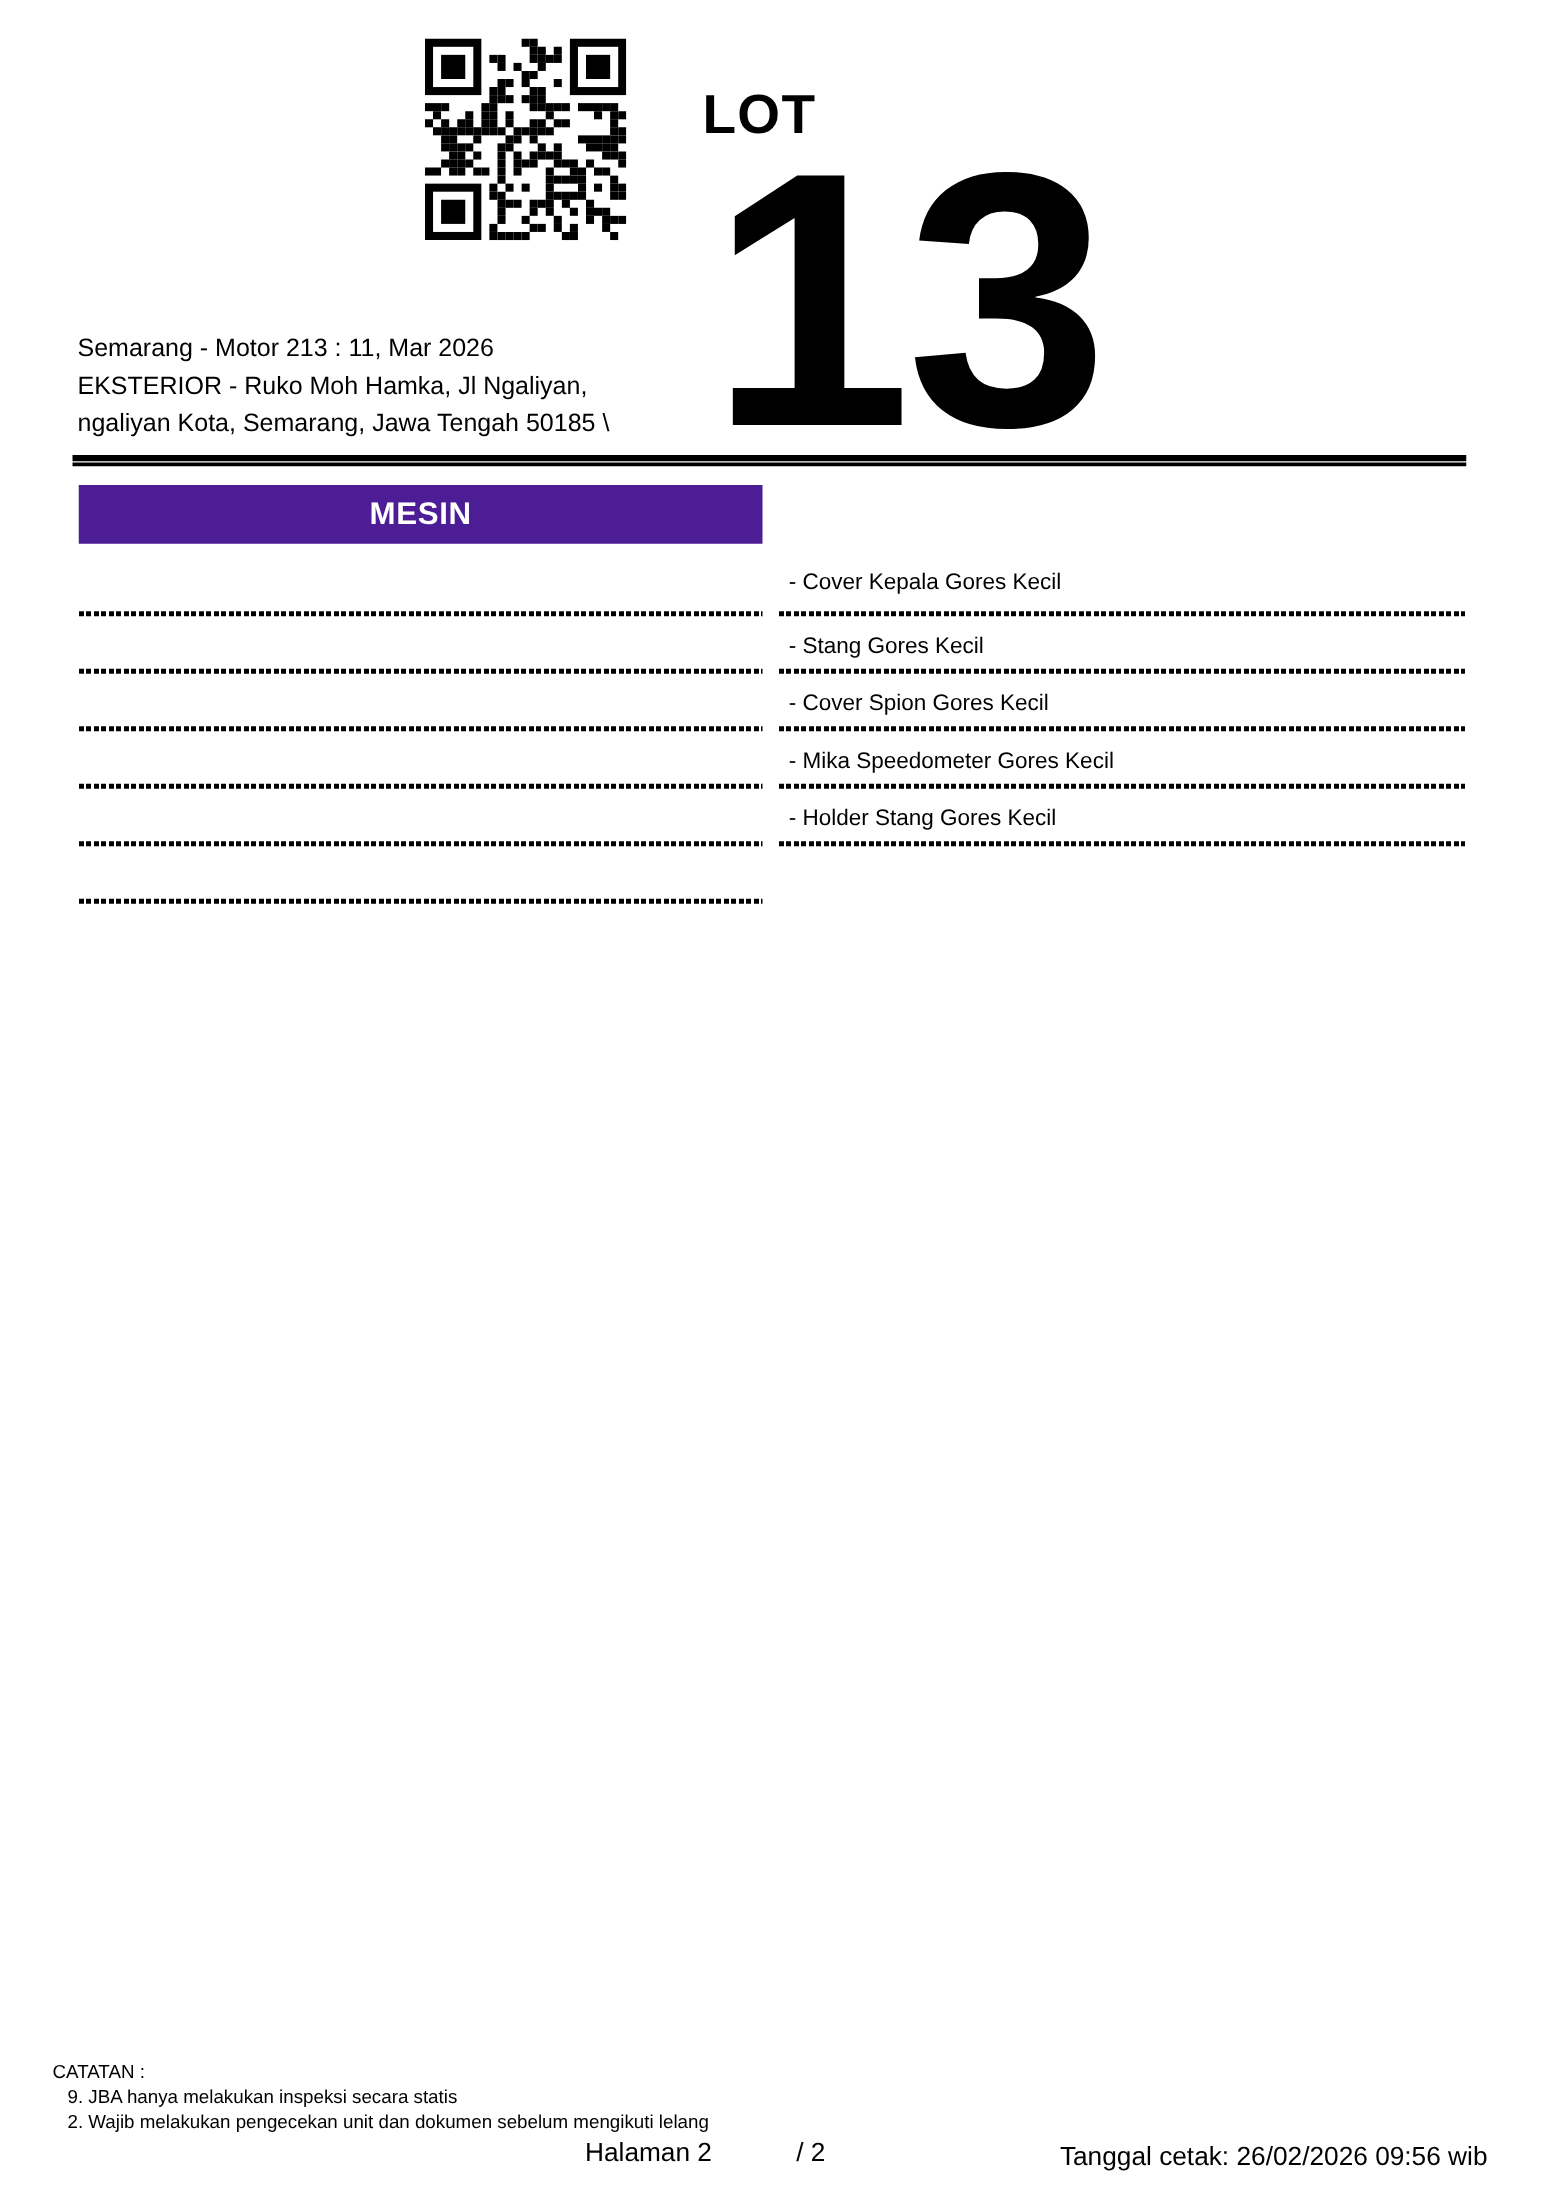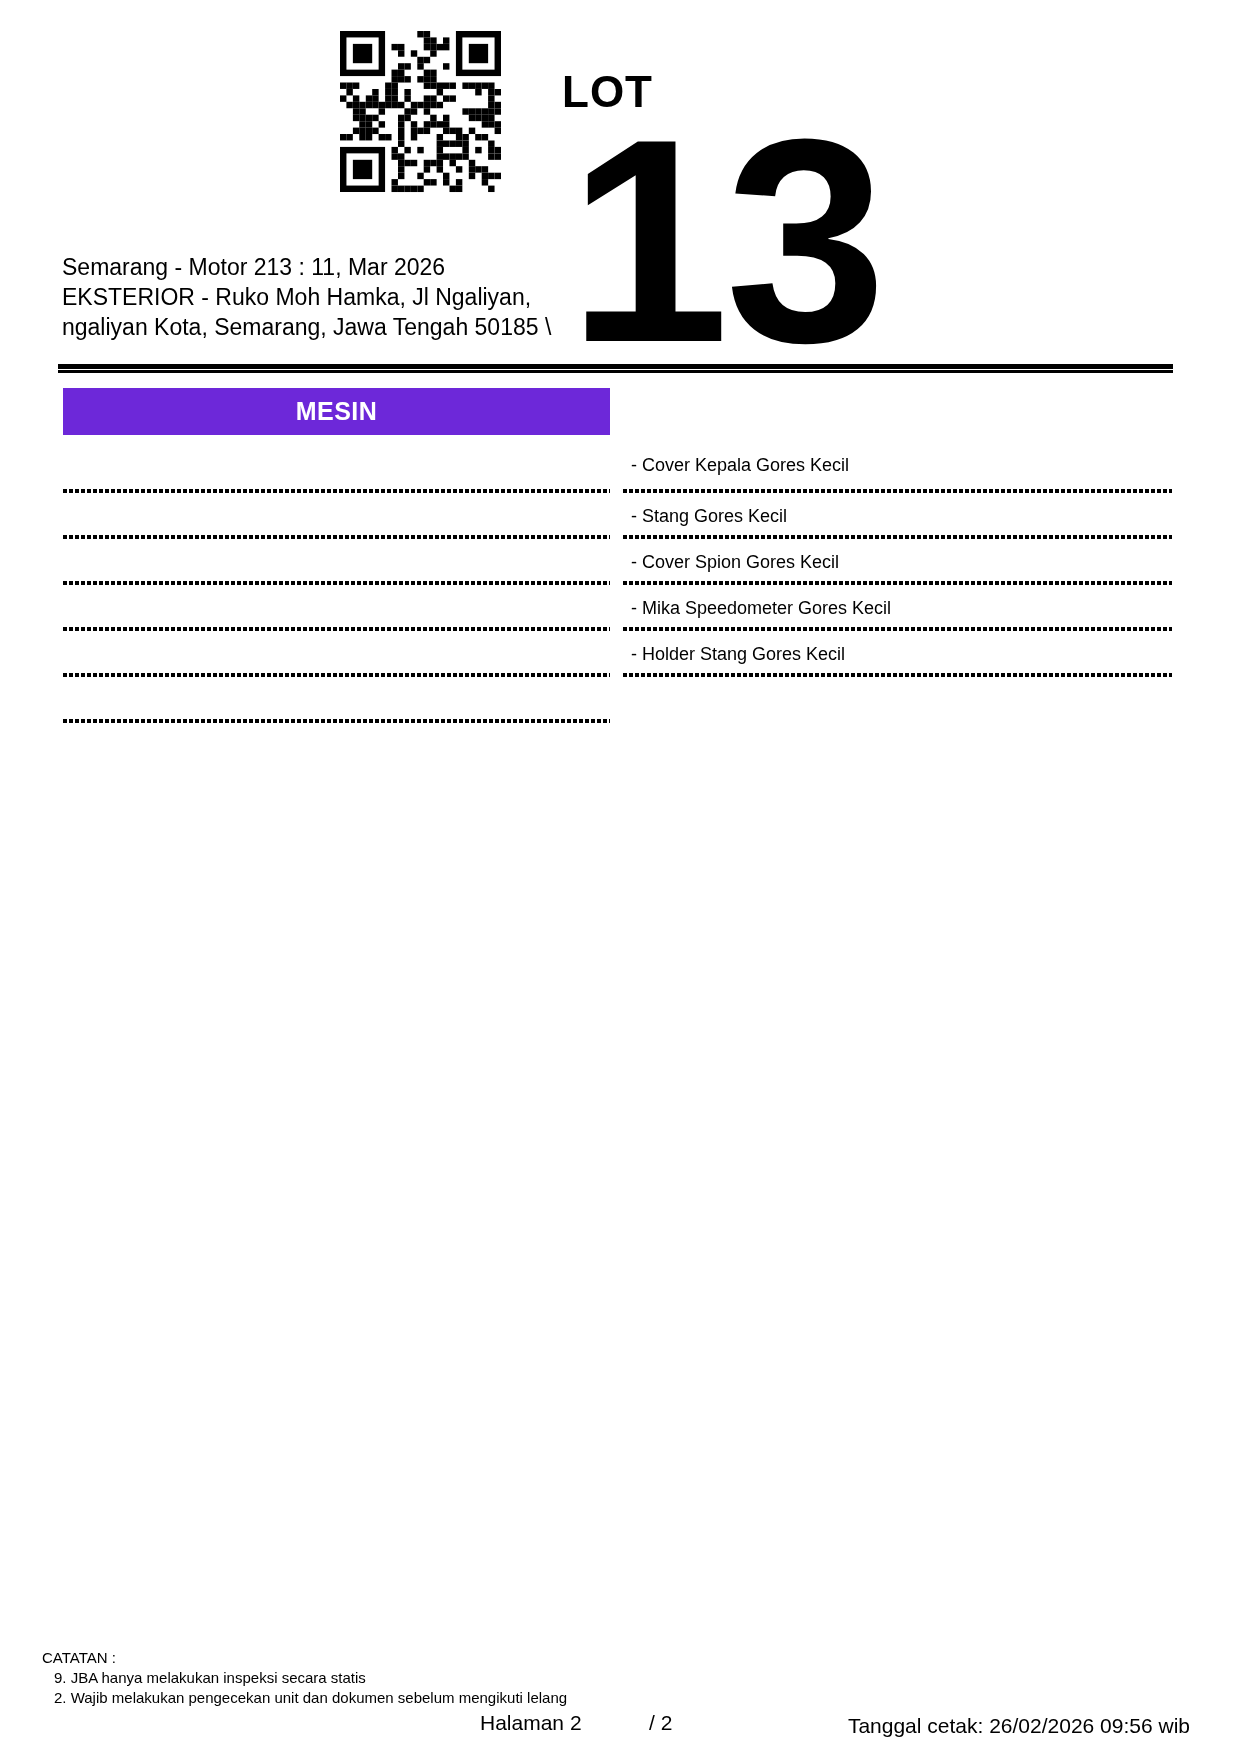--- a/index.html
+++ b/index.html
@@ -15,30 +15,30 @@
   .qr { position:absolute; left:340px; top:30px; width:161px; height:163px; }
   .lot-label {
     position:absolute; left:562px; top:70px;
     font-size:44px; font-weight:bold; line-height:1; letter-spacing:1px;
   }
   .lot-number {
     position:absolute; left:568px; top:95px;
     font-size:290px; font-weight:bold; line-height:1; letter-spacing:-4px;
   }
   .address {
-    position:absolute; left:62px; top:252px;
-    font-size:23px; line-height:30px; white-space:nowrap;
+    position:absolute; left:62px; top:264px;
+    font-size:20px; line-height:30px; white-space:nowrap;
   }
   .double-rule {
     position:absolute; left:58px; top:364px; width:1115px; height:9px;
     border-top:5px solid #000; border-bottom:3px solid #000;
   }
   .col-header {
     position:absolute; top:388px; height:47px;
-    background:#6d28d9; color:#fff;
+    background:#4c1d95; color:#fff;
     font-size:25px; font-weight:bold; line-height:47px; text-align:center;
     letter-spacing:0.5px;
   }
   .col-header.mesin { left:63px; width:547px; }
   .col-header.eks   { left:623px; width:549px; }
   .col-body { position:absolute; top:437px; }
   .col-body.left  { left:63px;  width:547px; }
   .col-body.right { left:623px; width:549px; }
   .row {
     position:relative; height:46px;
@@ -49,21 +49,21 @@
     content:""; position:absolute; left:0; right:0; bottom:0; height:4px;
     background:repeating-linear-gradient(90deg, #000 0 4px, transparent 4px 6px);
   }
   .cell-text { font-size:18px; padding-left:8px; white-space:nowrap; }
   .notes {
     position:absolute; left:42px; top:1648px;
     font-size:15px; line-height:20px;
   }
   .notes .note-item { padding-left:12px; white-space:nowrap; }
   .footer-page {
-    position:absolute; left:480px; top:1711px;
+    position:absolute; left:468px; top:1711px;
     font-size:21px; line-height:24px;
   }
   .footer-page .total { position:absolute; left:169px; top:0; white-space:nowrap; }
   .footer-date {
     position:absolute; right:50px; top:1714px;
     font-size:21px; line-height:24px; white-space:nowrap;
   }
 </style>
 </head>
 <body>

